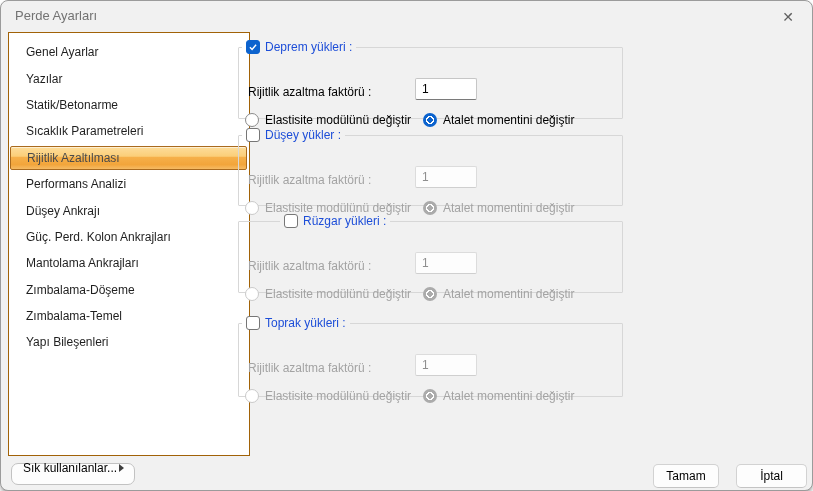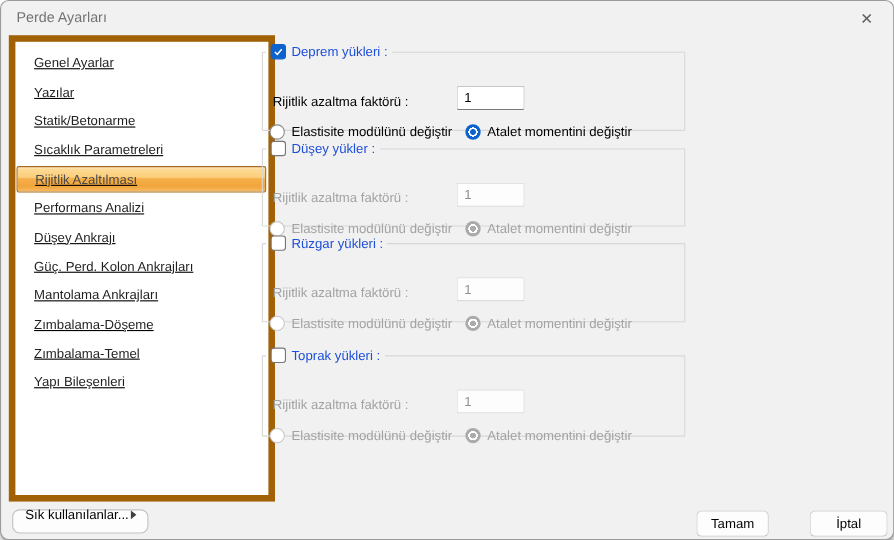--- a/index.html
+++ b/index.html
@@ -16,21 +16,21 @@
   .title{position:absolute;left:14px;top:0;line-height:30px;font-size:13px;color:#737373;}
   .close-btn{
     position:absolute;top:4px;right:10px;width:28px;height:24px;
     display:flex;align-items:center;justify-content:center;
     color:#5f5f5f;font-size:14px;cursor:default;border-radius:4px;
   }
 
   
   .sidebar{
     position:absolute;left:7px;top:31px;width:242px;height:424px;box-sizing:border-box;
-    background:#ffffff;border:6px solid #a16207;padding-top:6px;text-decoration:underline;
+    background:#ffffff;border:1px solid #a16207;padding-top:6px;
   }
   .side-item{
     box-sizing:border-box;height:26.4px;display:flex;align-items:center;
     padding-left:17px;font-size:12px;color:#1f1f1f;cursor:default;white-space:nowrap;
   }
   .side-item.selected{
     height:24.4px;margin:1px 2px 1px 1px;padding-left:16px;border-radius:2px;
     border:1px solid #a96a1e;color:#4a4a4a;
     background:linear-gradient(180deg,#fddd9b 0%,#fbce79 42%,#f6b04a 47%,#f2a53b 80%,#f6bb64 100%);
     box-shadow:inset 0 1px 0 rgba(255,255,255,.55);
@@ -70,39 +70,39 @@
   .group.disabled .row-label{color:#a3a3a3;}
   .group.disabled .factor-input{color:#8f8f8f;border-color:#dcdcdc;border-bottom-color:#cfcfcf;background:#fdfdfd;}
   .group.disabled .radio.unchecked{border-color:#c9c9c9;}
   .group.disabled .radio.checked{
     background:radial-gradient(circle at 50% 50%, #ababab 0 2.6px, #ffffff 2.7px 4.2px, #ababab 4.3px 7px);
   }
   .group.disabled .radio-label{color:#a3a3a3;}
 
   #group0{top:39px;height:79px;}
   #group1{top:127px;height:78px;}
-  #group2{top:213px;height:79px;}
+  #group2{top:213px;height:79px;padding-left:38px;}
   #group3{top:315px;height:81px;}
 
   
   .fav-btn{
     position:absolute;left:10px;top:462px;width:124px;height:22px;box-sizing:border-box;
     border:1px solid #c2c2c2;border-radius:7px;background:#fdfdfd;
     display:flex;align-items:center;justify-content:space-between;
     padding:0 10px 12px 11px;font-size:12px;color:#000;cursor:default;
   }
   .fav-arrow{width:0;height:0;border-left:5px solid #3f3f3f;
     border-top:4px solid transparent;border-bottom:4px solid transparent;}
   .btn{
     position:absolute;top:463px;height:24px;box-sizing:border-box;
     border:1px solid #d2d2d2;border-bottom-color:#c4c4c4;border-radius:5px;
     background:#fdfdfd;font-size:12px;color:#000;
     display:flex;align-items:center;justify-content:center;cursor:default;
   }
-  .btn-ok{left:632px;width:66px;}
+  .btn-ok{left:652px;width:66px;}
   .btn-cancel{left:735px;width:71px;}
 </style>
 </head>
 <body>
 
 <div class="dialog">
 
   <div class="titlebar">
     <div class="title">Perde Ayarları</div>
     <div class="close-btn">

